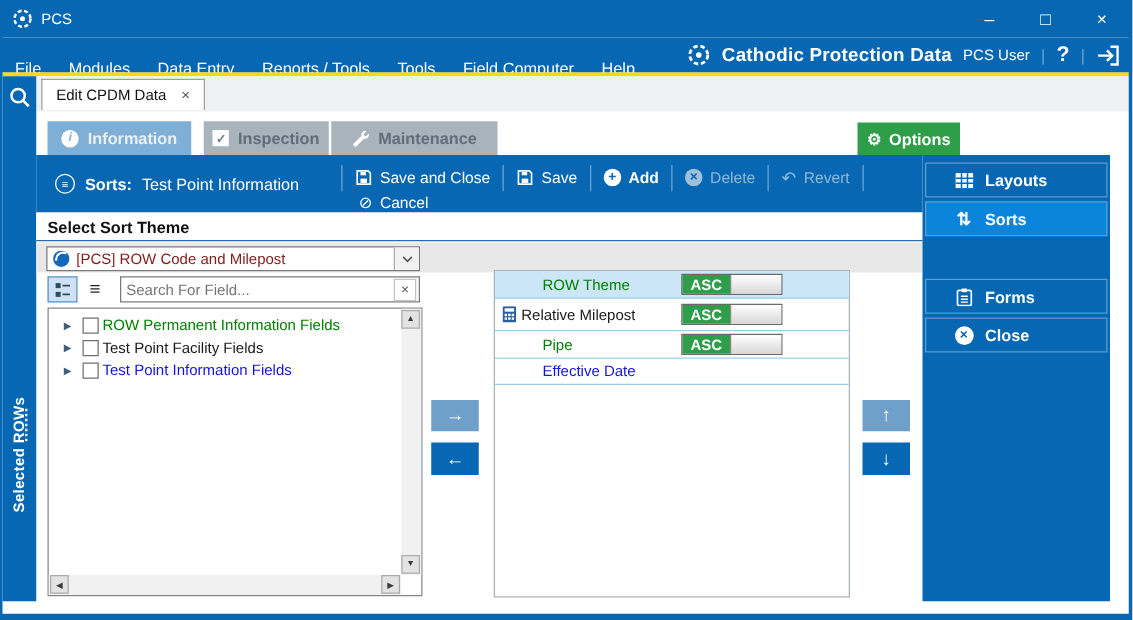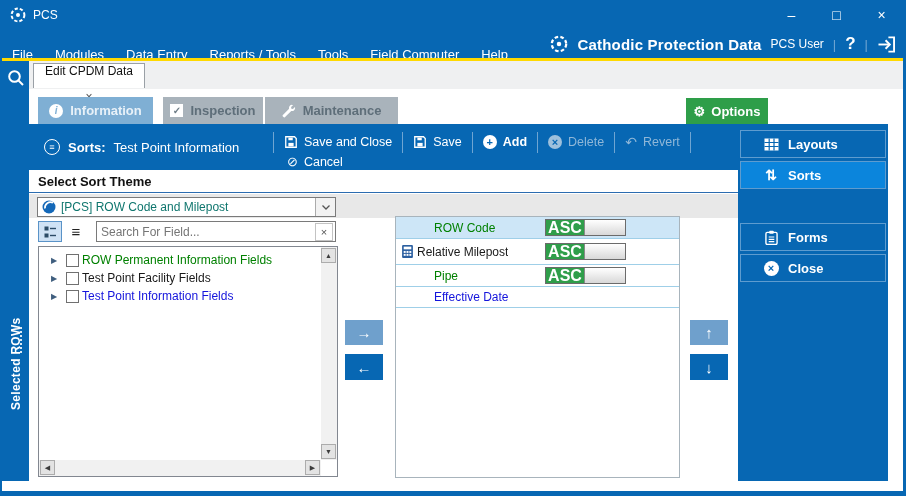--- a/index.html
+++ b/index.html
@@ -22,21 +22,21 @@
   .user{font-size:12px;}
   .msep{color:#6FA5D2;font-size:13px;}
   .help-q{font-size:17px;font-weight:700;cursor:default;}
   .exit-ic{width:19px;height:17px;display:block;}
 
   .yellow{position:absolute;left:0;top:58px;width:906px;height:3px;background:#FFD900;}
 
   
   .tabstrip{position:absolute;left:29px;top:61px;width:875px;height:27px;background:#EFF0F1;border-bottom:1px solid #EFF0F1;}
   .doc-tab{position:absolute;left:4px;top:2px;height:24px;background:#fff;border:1px solid #9AA0A6;border-bottom:none;
-           display:flex;align-items:center;gap:12px;padding:0 11px;font-size:12px;color:#111;flex-direction:column;}
+           display:flex;align-items:center;gap:12px;padding:0 11px;font-size:12px;color:#111;}
   .doc-close{color:#555;font-size:12px;}
 
   
   .side-rail{position:absolute;left:2px;top:61px;width:27px;height:420px;background:#0767B3;}
   .rail-search{position:absolute;left:5px;top:8px;width:18px;height:18px;}
   .rail-label{position:absolute;left:0;top:238px;width:27px;height:130px;display:flex;align-items:center;justify-content:center;
               writing-mode:vertical-rl;transform:rotate(180deg);color:#fff;font-size:12px;font-weight:700;letter-spacing:.3px;}
   .rail-grip{position:absolute;left:18px;top:266px;height:26px;width:0;border-left:2px dotted rgba(255,255,255,.85);}
 
   
@@ -78,21 +78,21 @@
   .revert-g{font-size:14px;color:#8FB7D8;line-height:1;}
   .cancel-g{font-size:13px;line-height:1;}
 
   
   .sort-header{position:absolute;left:29px;top:170px;width:709px;height:23px;background:#fff;border-bottom:1px solid #2B6CB0;
                line-height:23px;padding-left:9px;box-sizing:border-box;font-size:13px;font-weight:700;color:#111;}
   .gray-strip{position:absolute;left:29px;top:194px;width:709px;height:24px;background:#E8E8E8;}
   .combo{position:absolute;left:37px;top:197px;width:299px;height:20px;background:#fff;border:1px solid #7A7A7A;
          box-sizing:border-box;display:flex;align-items:center;}
   .combo-globe{width:14px;height:14px;margin:0 5px 0 4px;}
-  .combo-text{flex:1;font-size:12px;color:#0f766e;white-space:nowrap;overflow:hidden;}
+  .combo-text{flex:1;font-size:12px;color:#7f1d1d;white-space:nowrap;overflow:hidden;}
   .combo-dd{width:19px;height:100%;border-left:1px solid #ABABAB;background:#F2F2F2;display:flex;align-items:center;justify-content:center;}
 
   
   .view-btn{position:absolute;top:221px;width:24px;height:21px;display:flex;align-items:center;justify-content:center;box-sizing:border-box;}
   #view-tree{left:38px;background:#CFE2F5;border:1px solid #5A93C8;}
   #view-list{left:64px;background:#fff;color:#222;font-size:14px;}
   .search-wrap{position:absolute;left:96px;top:221px;width:240px;height:21px;border:1px solid #7A7A7A;background:#fff;
                box-sizing:border-box;display:flex;align-items:center;}
   .search-wrap input{flex:1;border:none;outline:none;font-family:"Liberation Sans",sans-serif;font-size:12px;color:#333;
                padding:0 4px;min-width:0;background:transparent;}
@@ -126,21 +126,21 @@
 
   
   .sort-panel{position:absolute;left:395px;top:216px;width:285px;height:262px;background:#fff;border:1px solid #A8B4BC;
               box-sizing:border-box;z-index:2;}
   .srow{position:relative;border-bottom:1px solid #9FCFE8;display:flex;align-items:center;}
   .srow.selected{background:#CDE6F7;}
   .srow .slabel{font-size:12px;margin-left:38px;white-space:nowrap;}
   .srow .slabel.clip{margin-left:4px;max-width:122px;overflow:hidden;}
   .calc-ic{width:11px;height:13px;margin-left:6px;flex:0 0 auto;}
   .asc-toggle{position:absolute;left:149px;width:81px;height:17px;border:1px solid #6B6B6B;box-sizing:border-box;display:flex;}
-  .asc-on{width:38px;background:#2F9E4A;color:#fff;font-size:16px;font-weight:700;display:flex;align-items:center;justify-content:center;}
+  .asc-on{width:38px;background:#2F9E4A;color:#fff;font-size:12px;font-weight:700;display:flex;align-items:center;justify-content:center;}
   .asc-off{flex:1;background:linear-gradient(#ffffff,#d8d8d8);border-left:1px solid #8A8A8A;}
 
   
   .side-menu{position:absolute;left:738px;top:124px;width:150px;height:357px;background:#0767B3;}
   .sm-item{position:absolute;left:2px;width:146px;height:28px;border:1px solid #5E9CCF;background:#0767B3;color:#fff;
            display:flex;align-items:center;gap:9px;padding-left:22px;box-sizing:border-box;font-size:13px;font-weight:600;}
   .sm-item.active{background:#0B85DC;}
   .sm-ic{width:16px;display:flex;align-items:center;justify-content:center;}
   .sortpair-g{font-size:14px;line-height:1;}
   .closecirc{width:15px;height:15px;border-radius:50%;background:#fff;color:#0767B3;font-size:11px;font-weight:700;
@@ -337,21 +337,21 @@
 
   <div id="mv-right" class="mv">
     <span>→</span>
   </div>
   <div id="mv-left" class="mv">
     <span>←</span>
   </div>
 
   <div class="sort-panel">
     <div class="srow selected" style="height:21px;">
-      <span class="slabel c-green">ROW Code</span>
+      <span class="slabel c-green">ROW Theme</span>
       <span class="asc-toggle">
         <span class="asc-on">ASC</span>
         <span class="asc-off"></span>
       </span>
     </div>
     <div class="srow" style="height:25px;">
       <svg class="calc-ic" viewBox="0 0 10 12">
         <rect x="0" y="0" width="10" height="12" rx="1" fill="#2B5FA0"></rect>
         <rect x="1.5" y="1.5" width="7" height="2.5" fill="#fff"></rect>
         <rect x="1.5" y="5.5" width="1.8" height="1.8" fill="#fff"></rect>

